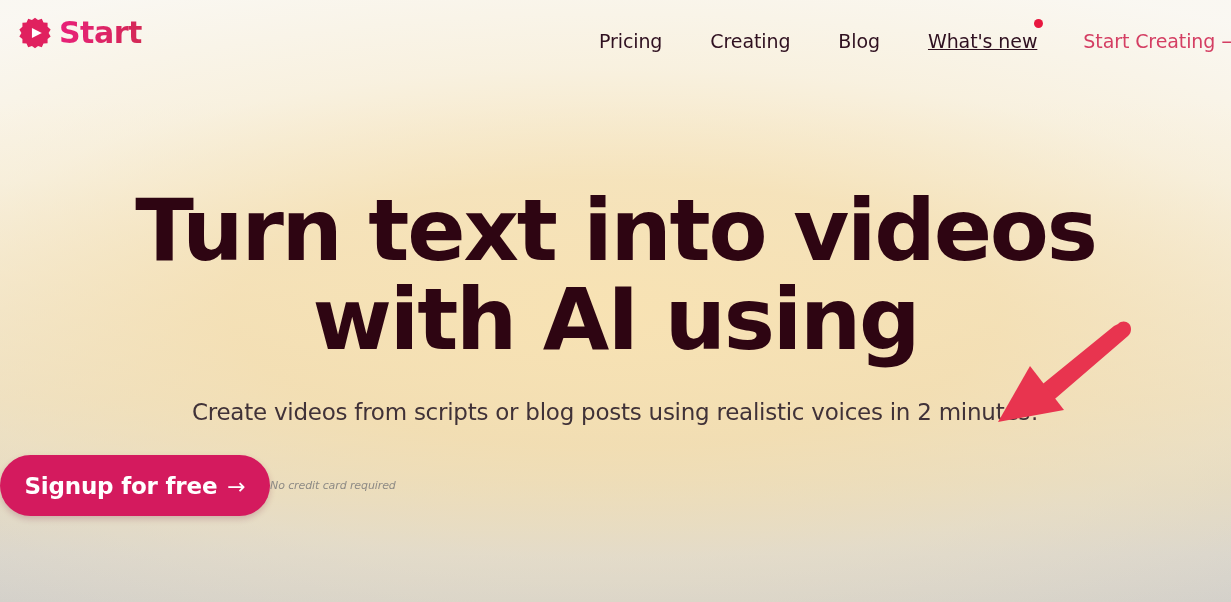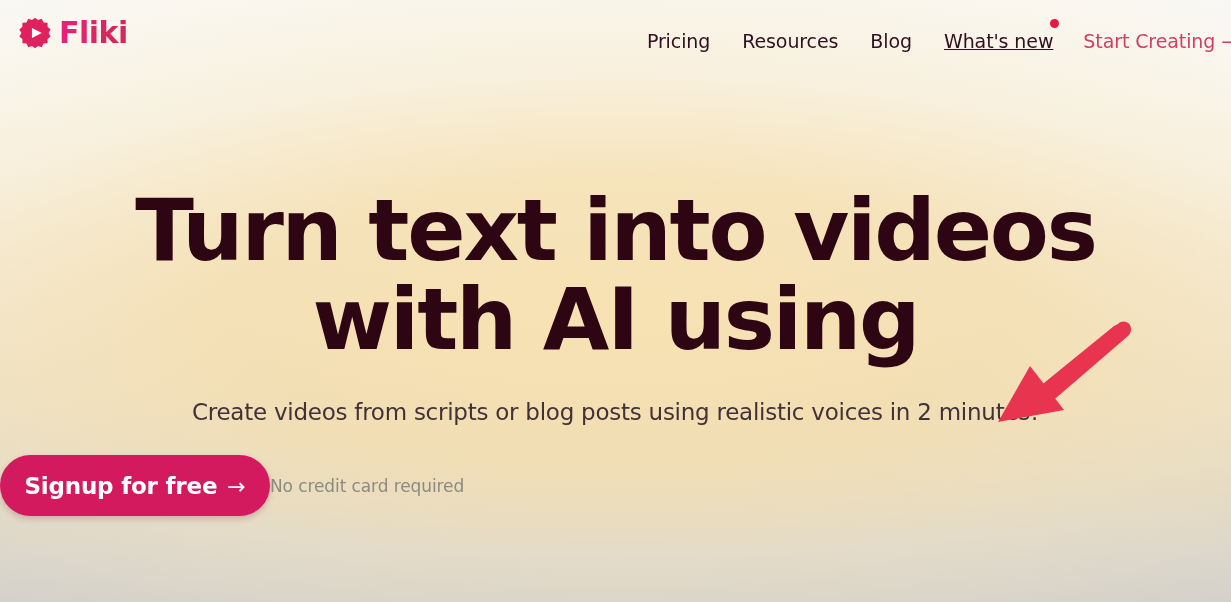--- a/index.html
+++ b/index.html
@@ -79,21 +79,21 @@
     padding-bottom: 2px;
   }
 
   .nav-links {
     position: absolute;
     right: 0;
     top: 0;
     height: 82px;
     display: flex;
     align-items: center;
-    gap: 0;
+    gap: 16px;
   }
   .nav-item {
     font-family: "DejaVu Sans", sans-serif;
     font-size: 19px;
     color: #2f1020;
     text-decoration: none;
     padding: 0 16px;
     position: relative;
     white-space: nowrap;
     letter-spacing: -0.1px;
@@ -176,23 +176,24 @@
     gap: 10px;
   }
   .cta-button .arr {
     font-size: 22px;
     font-weight: 400;
     position: relative;
     top: 1px;
   }
   .cta-note {
     font-family: "DejaVu Sans", sans-serif;
-    font-size: 17px;
+    font-size: 11px;
     color: #8d8a85;
     letter-spacing: -0.1px;
+    font-style: italic;
   }
 
   
   #annotation-arrow {
     position: absolute;
     left: 986px;
     top: 310px;
     width: 150px;
     height: 120px;
     pointer-events: none;
@@ -208,31 +209,31 @@
     <a class="logo" href="#">
       <span class="logo-mark-wrap">
         <svg class="logo-mark" viewBox="0 0 100 100" aria-hidden="true">
           <path d="M50 2 L59 9 L70 5 L75 16 L87 17 L87 29 L96 37 L90 47 L96 57
                    L87 65 L87 77 L75 78 L70 89 L59 85 L50 92 L41 85 L30 89
                    L25 78 L13 77 L13 65 L4 57 L10 47 L4 37 L13 29 L13 17
                    L25 16 L30 5 L41 9 Z" fill="#e0215f"></path>
           <path d="M41 32 L70 47 L41 62 Z" fill="#ffffff"></path>
         </svg>
       </span>
-      <span class="logo-text">Fliki</span>
+      <span class="logo-text">Start</span>
     </a>
 
     <div class="nav-links">
 
       <a class="nav-item" href="#">
         <span>Pricing</span>
       </a>
 
       <a class="nav-item" href="#">
-        <span>Resources</span>
+        <span>Creating</span>
       </a>
 
       <a class="nav-item" href="#">
         <span>Blog</span>
       </a>
 
       <a class="nav-item whats-new" href="#">
         <span>What's new</span>
         <span class="nav-dot"></span>
       </a>

